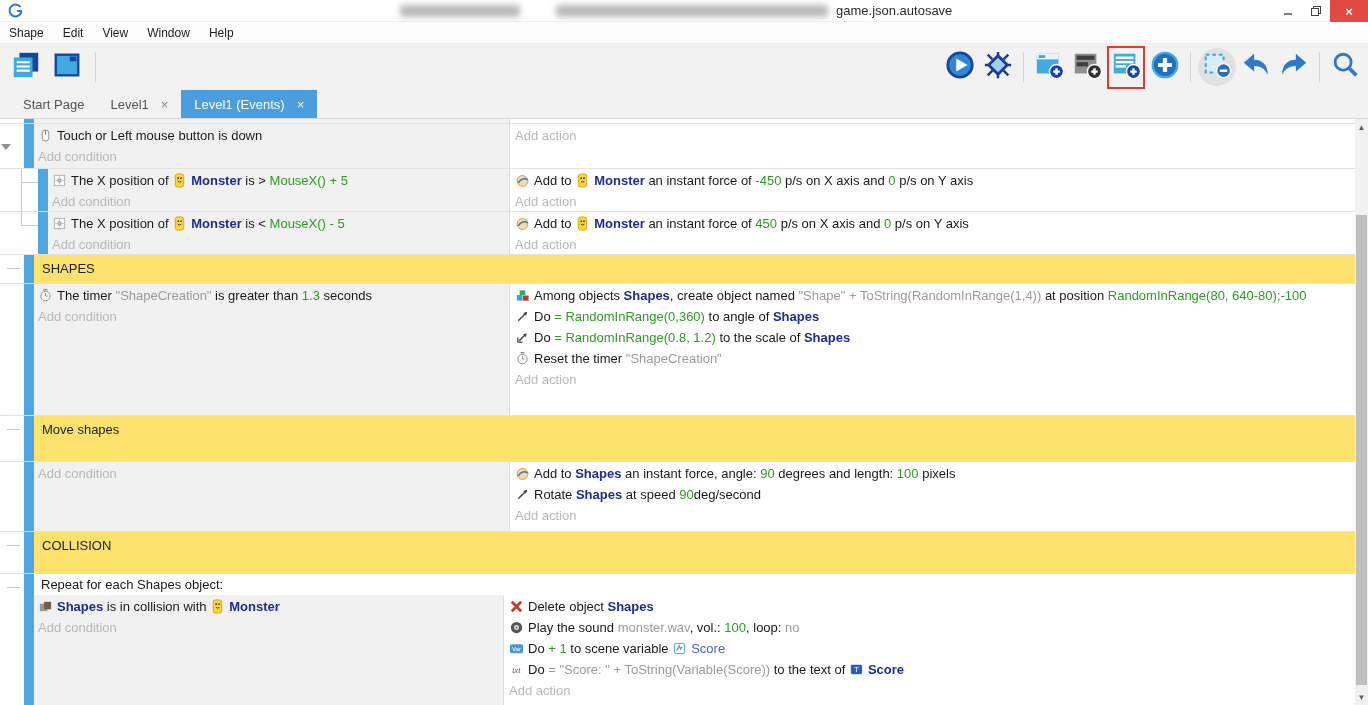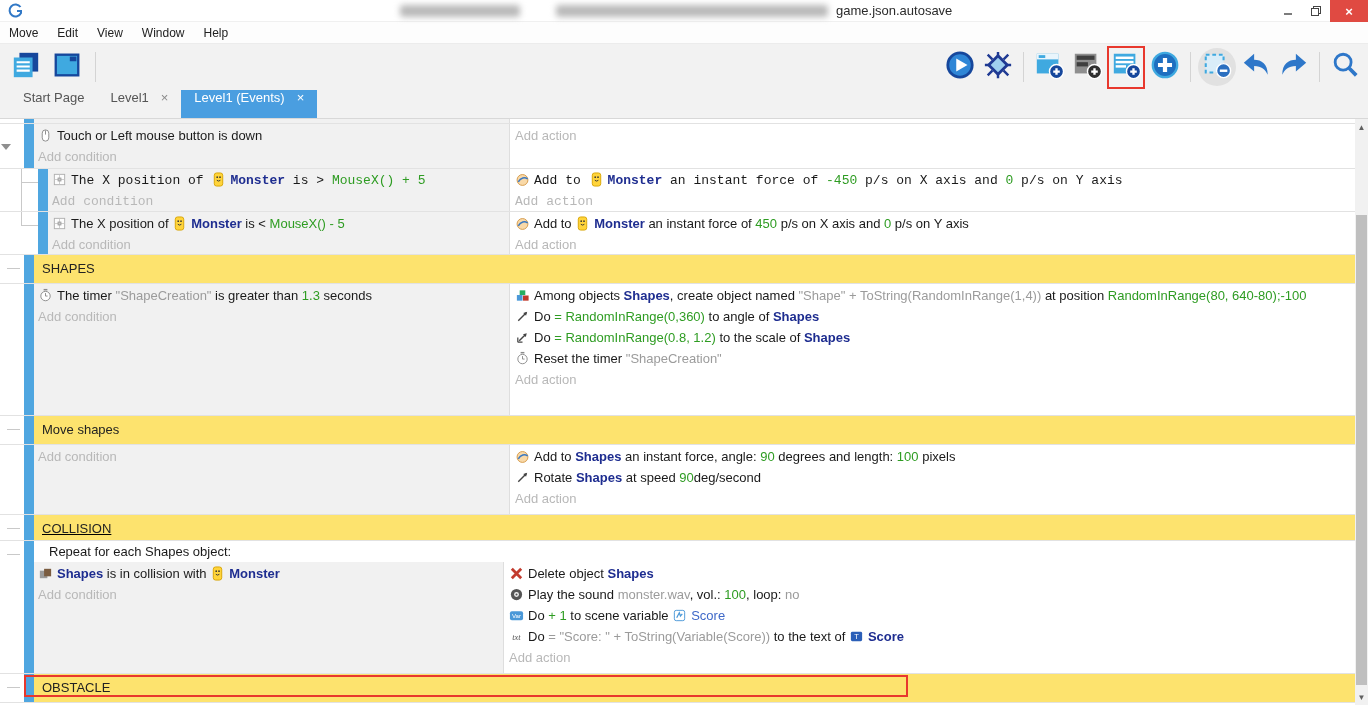--- a/index.html
+++ b/index.html
@@ -27,21 +27,21 @@
   .tb-left{display:flex;align-items:center;gap:5px;margin-left:8px}
   .tb-right{position:absolute;right:5px;top:0;height:46px;display:flex;align-items:center;gap:2px}
   .tool{width:36px;height:38px;display:flex;align-items:center;justify-content:center}
   .tool svg{width:30px;height:30px}
   .tool.annotated{border:2px solid var(--annotation-red,#E8382D);width:38px;height:43px}
   .tool.hl{background:#e1e1e1;border-radius:50%;width:38px;height:38px}
   .tsep{width:1px;height:30px;background:#d4d4d4;margin:0 5px}
 
   
   .tabbar{height:28px;background:#f2f2f2;display:flex;align-items:stretch;padding-left:10px;font-size:13px;color:#555}
-  .tab{display:flex;align-items:flex-start;padding:0 13px;gap:12px;cursor:default}
+  .tab{display:flex;align-items:center;padding:0 13px;gap:12px;cursor:default}
   .tab .x{font-size:13px;color:#8a8a8a}
   .tab.active{background:var(--tab-blue,#4A9EE0);color:#fff}
   .tab.active .x{color:#fff}
 
   
   .events{position:relative;height:587px;border-top:1px solid #d8d8d8;overflow:hidden;background:#fff}
   .rows{position:absolute;left:0;top:0;width:1355px}
   .treeline{position:absolute;left:7px;top:0;height:572px;width:1px;background:#c9c9c9;z-index:0}
   .row{display:flex;border-bottom:1px solid #e2e2e2;position:relative;background:#fff;overflow:hidden}
   .gutter{width:24px;flex:none;position:relative}
@@ -60,21 +60,21 @@
   .gi{display:inline-block;width:15px;height:15px;vertical-align:-3px;margin-right:4px}
   .gi svg{width:15px;height:15px}
   .s-p{color:#1a1a1a}
   .s-obj{color:var(--obj-navy,#1E2D90);font-weight:bold}
   .s-expr{color:var(--expr-green,#2E9C22)}
   .s-str{color:var(--str-gray,#9B9B9B)}
   .s-var{color:#3E68C8}
   .comment{flex:1;background:var(--comment-yellow,#FDE36E);line-height:27px;padding-left:8px;font-size:13px;color:#222}
   .annotation{position:absolute;left:24px;top:1px;width:884px;height:22px;border:2px solid var(--annotation-red,#E8382D);z-index:3;pointer-events:none}
   .foreach-inner{flex:1;display:flex;flex-direction:column}
-  .fheader{line-height:21px;padding-left:15px;font-size:13px;background:#fff;color:#1a1a1a}
+  .fheader{line-height:21px;padding-left:7px;font-size:13px;background:#fff;color:#1a1a1a}
   .fbody{display:flex;flex:1}
   .fbody .cond{width:470px;}
 
   
   .scrollbar{position:absolute;right:0;top:0;width:13px;height:587px;background:#f1f1f1;z-index:4}
   .sb-arrow{position:absolute;left:0;width:13px;height:13px;font-size:8px;line-height:13px;text-align:center;color:#606060}
   .sb-arrow.up{top:2px}
   .sb-arrow.down{bottom:2px}
   .sb-thumb{position:absolute;left:1px;width:11px;top:96px;height:470px;background:#bfbfbf}
 </style>
@@ -100,21 +100,21 @@
       <svg viewBox="0 0 12 12">
           <rect x="3.5" y="1.5" width="7" height="7" fill="none" stroke="#444"></rect>
           <rect x="1.5" y="3.5" width="7" height="7" fill="#fff" stroke="#444"></rect>
         </svg>
     </div>
     <div class="wc close">×</div>
   </div>
 </div>
 
 <div class="menubar" id="menubar">
-    <span class="mi">Move</span>
+    <span class="mi">Shape</span>
     <span class="mi">Edit</span>
     <span class="mi">View</span>
     <span class="mi">Window</span>
     <span class="mi">Help</span>
   </div>
 
 <div class="toolbar">
   <div class="tb-left" id="tb-left">
       <div class="tool">
         <span class="ti"><svg viewBox="0 0 32 32">
@@ -239,21 +239,21 @@
           <div class="eline"><span class="gi"><svg viewBox="0 0 16 16">
                 <rect x="4.5" y="2" width="7" height="12" rx="3.5" fill="#fff" stroke="#8a8a8a"></rect>
                 <line x1="8" y1="2.5" x2="8" y2="7" stroke="#8a8a8a"></line>
               </svg></span><span class="seg s-p">Touch or Left mouse button is down</span></div>
           <div class="addline">Add condition</div>
         </div>
         <div class="act">
           <div class="addline">Add action</div>
         </div>
       </div>
-      <div class="row sub" style="height: 43px; font-family: Liberation Mono, monospace;">
+      <div class="row sub" style="height: 43px;">
         <div class="gutter sub"></div>
         <div class="bar"></div>
         <div class="cond">
           <div class="eline"><span class="gi"><svg viewBox="0 0 16 16">
                 <rect x="2.5" y="2.5" width="11" height="11" fill="#fdfdfd" stroke="#b0b0b0"></rect>
                 <line x1="8" y1="3" x2="8" y2="13" stroke="#cccccc"></line>
                 <line x1="3" y1="8" x2="13" y2="8" stroke="#cccccc"></line>
                 <rect x="6.5" y="6.5" width="3" height="3" fill="none" stroke="#999"></rect>
               </svg></span><span class="seg s-p">The X position of </span><span class="gi"><svg viewBox="0 0 16 16">
                 <rect x="3.5" y="1" width="9" height="14" rx="2.5" fill="#FFD43B" stroke="#D9A400"></rect>
@@ -340,21 +340,21 @@
               </svg></span><span class="seg s-p">Do </span><span class="seg s-expr">= RandomInRange(0.8, 1.2)</span><span class="seg s-p"> to the scale of </span><span class="seg s-obj">Shapes</span></div>
           <div class="eline"><span class="gi"><svg viewBox="0 0 16 16">
                 <rect x="6" y="1" width="4" height="1.6" fill="#8a8a8a"></rect>
                 <circle cx="8" cy="8.6" r="5" fill="#fff" stroke="#8a8a8a"></circle>
                 <line x1="8" y1="8.6" x2="8" y2="5.4" stroke="#8a8a8a"></line>
                 <line x1="8" y1="8.6" x2="10.2" y2="8.6" stroke="#8a8a8a"></line>
               </svg></span><span class="seg s-p">Reset the timer </span><span class="seg s-str">"ShapeCreation"</span></div>
           <div class="addline">Add action</div>
         </div>
       </div>
-      <div class="row" style="height: 29px;">
+      <div class="row" style="height: 46px;">
         <div class="gutter stub"></div>
         <div class="bar"></div>
         <div class="comment">Move shapes</div>
       </div>
       <div class="row" style="height: 70px;">
         <div class="gutter"></div>
         <div class="bar"></div>
         <div class="cond">
           <div class="addline">Add condition</div>
         </div>
@@ -363,21 +363,21 @@
                 <circle cx="8" cy="8.5" r="5.8" fill="#f9d9a8" stroke="#d49a4a"></circle>
                 <path d="M3.5 10.5 C6 6 10.5 5 13.5 7.5" stroke="#3a78c2" fill="none" stroke-width="1.6"></path>
               </svg></span><span class="seg s-p">Add to </span><span class="seg s-obj">Shapes</span><span class="seg s-p"> an instant force, angle: </span><span class="seg s-expr">90</span><span class="seg s-p"> degrees and length: </span><span class="seg s-expr">100</span><span class="seg s-p"> pixels</span></div>
           <div class="eline"><span class="gi"><svg viewBox="0 0 16 16">
                 <line x1="3.5" y1="12.5" x2="12" y2="4" stroke="#444" stroke-width="1.5"></line>
                 <path d="M13 3 L8.8 4.2 L11.8 7.2 Z" fill="#444"></path>
               </svg></span><span class="seg s-p">Rotate </span><span class="seg s-obj">Shapes</span><span class="seg s-p"> at speed </span><span class="seg s-expr">90</span><span class="seg s-p">deg/second</span></div>
           <div class="addline">Add action</div>
         </div>
       </div>
-      <div class="row" style="height: 26px; text-decoration: underline;">
+      <div class="row" style="height: 42px;">
         <div class="gutter stub"></div>
         <div class="bar"></div>
         <div class="comment">COLLISION</div>
       </div>
       <div class="row" style="height: 133px;">
         <div class="gutter stub"></div>
         <div class="bar"></div>
         <div class="foreach-inner">
           <div class="fheader">Repeat for each Shapes object:</div>
           <div class="fbody">

